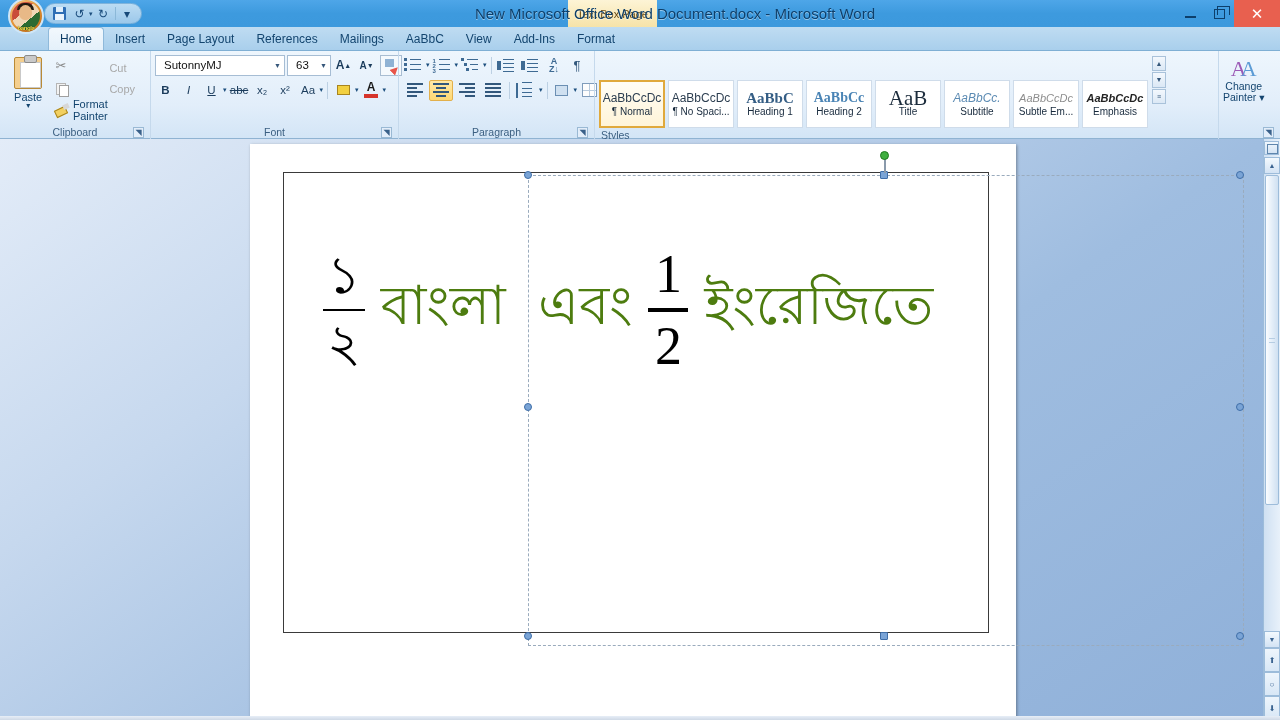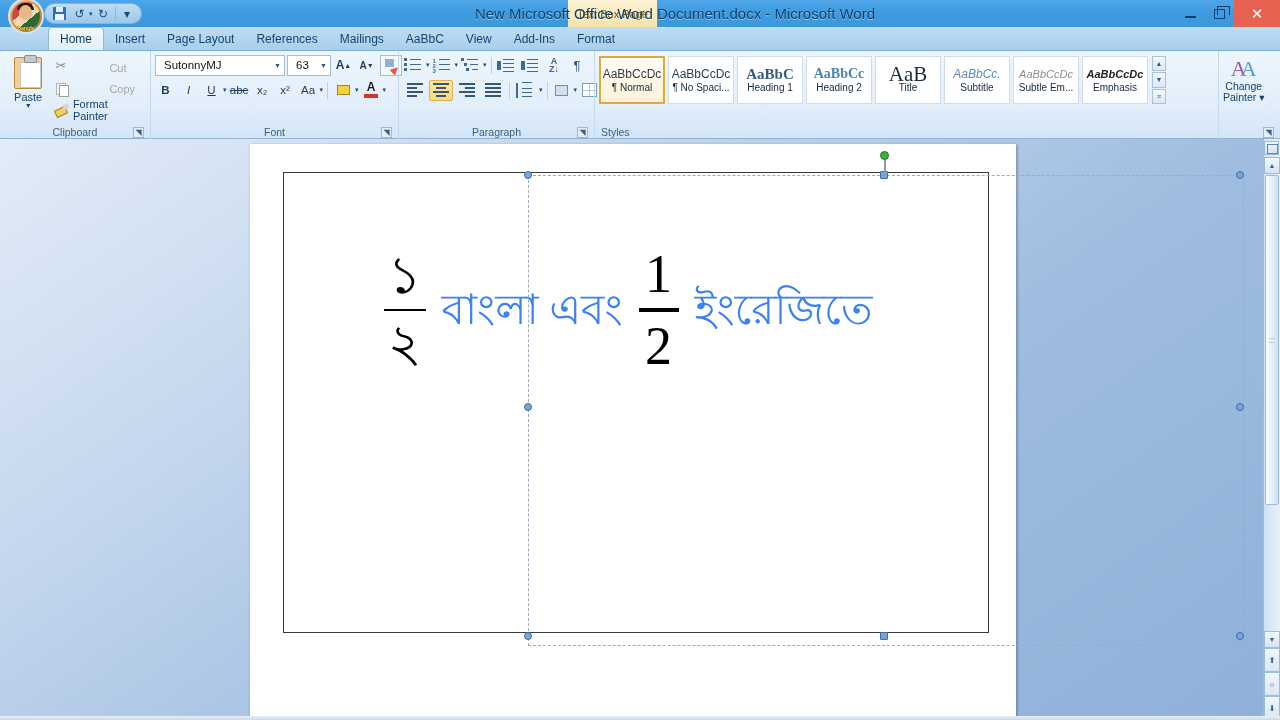--- a/index.html
+++ b/index.html
@@ -192,21 +192,21 @@
   .lsp{ width:22px;height:17px;position:relative;}
   .lsp i{position:absolute;left:7px;width:10px;height:1.6px;background:#3e6a93;}
   .lsp i:nth-child(1){top:2px;}.lsp i:nth-child(2){top:6px;}.lsp i:nth-child(3){top:10px;}.lsp i:nth-child(4){top:14px;}
   .lsp s{position:absolute;left:1px;top:1px;width:1.6px;height:15px;background:#3e6a93;}
 
   
   .styles-grp{ flex:1; min-width:0; }
   .style-row{ display:flex; gap:3px; align-items:flex-start; padding-top:2px;}
   .style-box{
     width:66px;height:48px; background:#fff; border:1px solid #cfdcea;
-    display:flex;flex-direction:column;align-items:center;justify-content:center; gap:1px;
+    display:flex;flex-direction:column;align-items:center;justify-content:center; gap:1px;margin-top:24px;
   }
   .style-box.sel{ border:2px solid #e0a93c; background:linear-gradient(to bottom,#fffdf5,#fff4d8); }
   .sb-prev{ font-size:12px; color:#2c3e50; line-height:14px; white-space:nowrap; overflow:hidden; width:62px; text-align:center;}
   .sb-name{ font-size:10px; color:#17293c; white-space:nowrap; overflow:hidden; width:64px; text-align:center;}
   .sb-prev.h1{ font-size:15px; font-weight:bold; color:#355e85; font-family:"Liberation Serif",serif;}
   .sb-prev.h2{ font-size:14px; font-weight:bold; color:#4a84b5; font-family:"Liberation Serif",serif;}
   .sb-prev.title{ font-size:21px; color:#1c2c3c; font-family:"Liberation Serif",serif;}
   .sb-prev.sub{ font-size:12px; font-style:italic; color:#5c8bb3;}
   .sb-prev.subem{ font-size:11px; font-style:italic; color:#8d8d8d;}
   .sb-prev.em{ font-size:11px; font-style:italic; font-weight:bold; color:#222;}
@@ -257,22 +257,22 @@
     position:absolute; left:0; right:0; top:42px; height:190px;
     display:flex; align-items:center; justify-content:center; gap:0px;
   }
   .frac{ display:flex;flex-direction:column;align-items:center; }
   .frac .num, .frac .den{ font-size:54px; line-height:54px; color:#000;
     font-family:"Liberation Serif","DejaVu Serif",serif; }
   .frac .bar{ width:40px;height:4px;background:#000; margin:7px 0;}
   .frac.bn .num,.frac.bn .den{ font-size:52px; line-height:52px;}
   .frac.bn .bar{ width:42px;height:2px; background:#000;}
   .bn-word{
-    font-size:42px; color:#3b82f6; line-height:48px;
-    font-family:Liberation Serif, serif; padding:0 16px;
+    font-size:54px; color:#4d7c0f; line-height:48px;
+    font-family:Liberation Mono, monospace; padding:0 16px;
   }
   .bn-line2{
     position:absolute; left:0; right:0; top:268px; height:90px;
     display:flex; align-items:center; justify-content:center;
   }
   .bn-big{
     font-size:60px; color:#000; line-height:72px; letter-spacing:2px;
     font-family:"DejaVu Sans", sans-serif; position:relative;
   }
   .caret{

